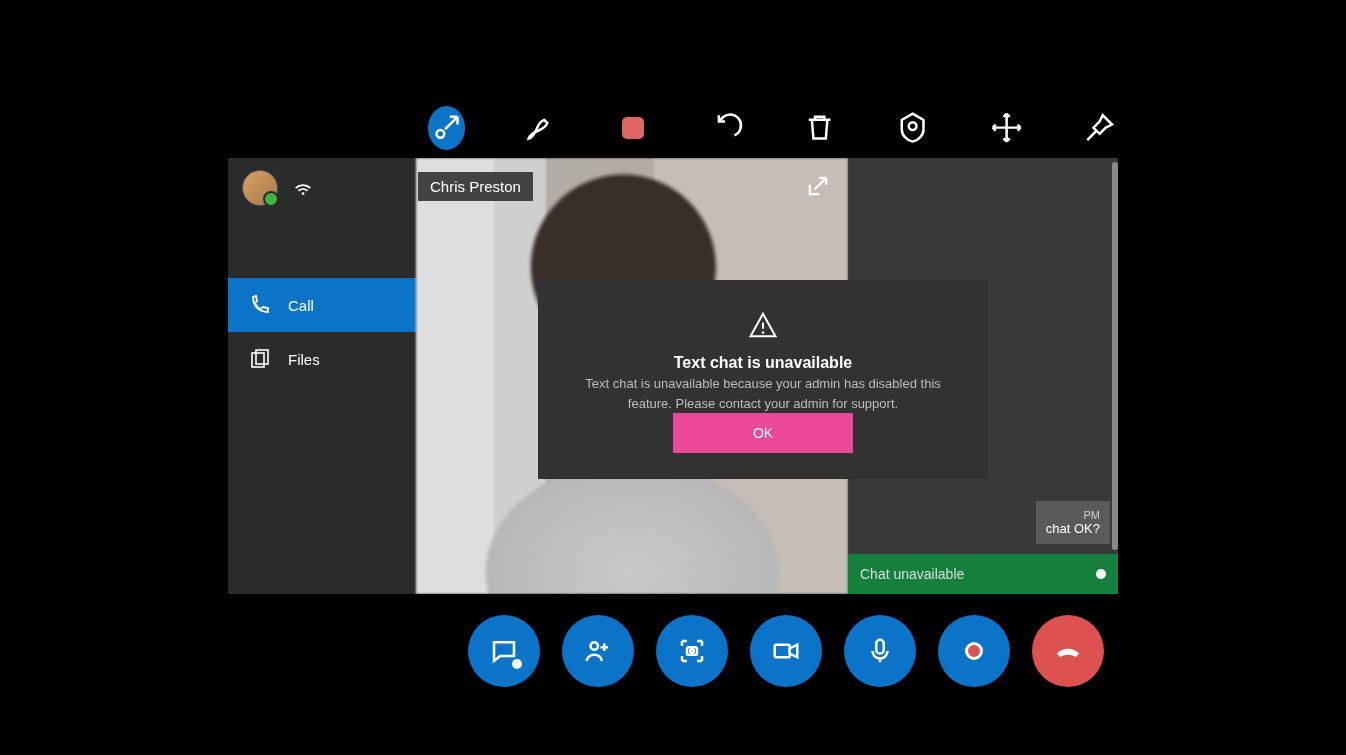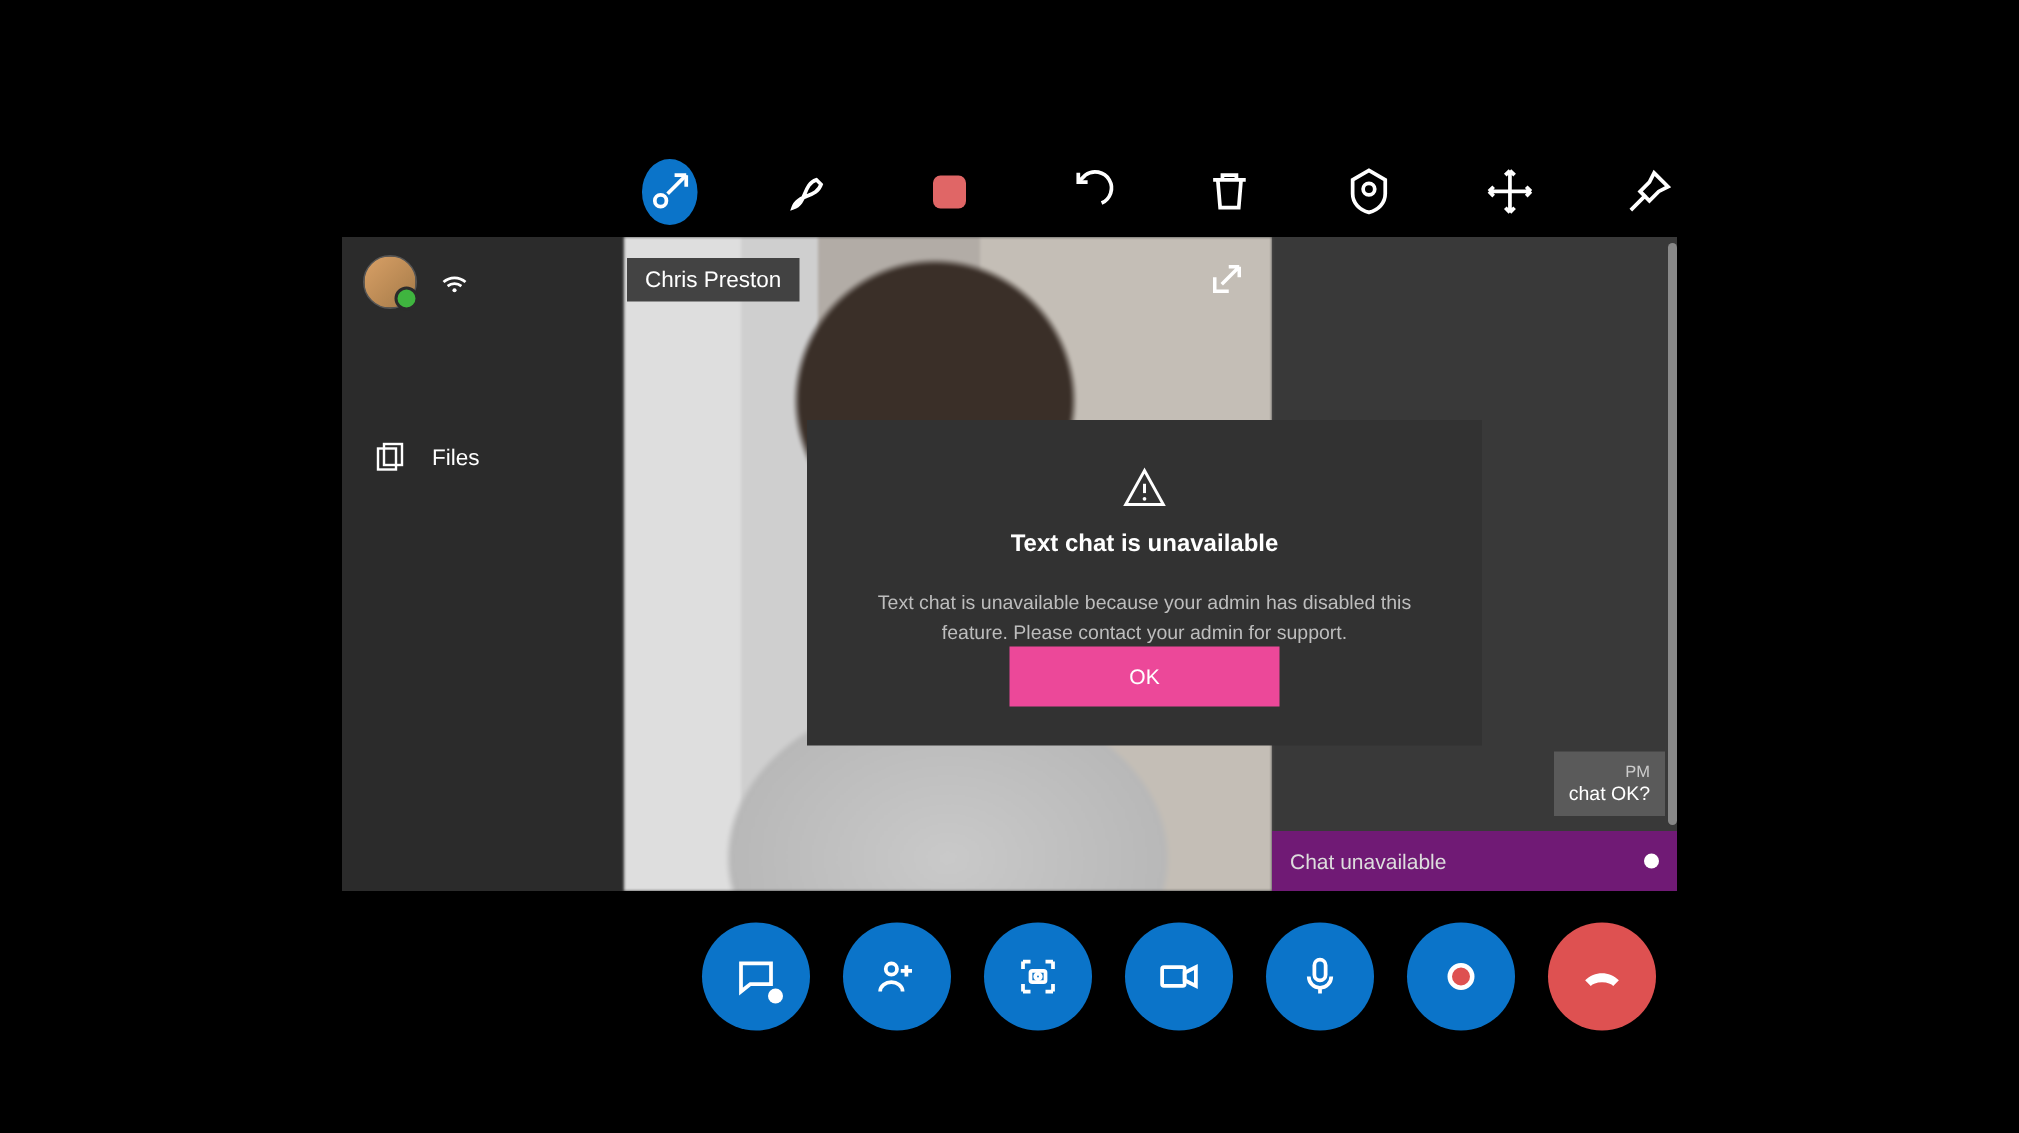--- a/index.html
+++ b/index.html
@@ -122,40 +122,40 @@
   .chat-bubble {
     position:absolute; right:8px; bottom:10px;
     background:#5a5a5a;
     padding:8px 10px;
     font-size:13px;
     max-width: 220px;
   }
   .chat-bubble .time { font-size:11px; color:#ccc; text-align:right; }
   .chat-input-row {
     height: 40px;
-    background:#701a75;
+    background:#15803d;
     display:flex; align-items:center; padding:0 12px;
     font-size:14px; color:#ddd;
     gap:10px;
   }
   .chat-dot { width:10px; height:10px; border-radius:50%; background:#fff; margin-left:auto; }
   .scrollbar { position:absolute; right:0; top:4px; bottom:44px; width:6px; background:#888; border-radius:3px; }
 
   
   .modal {
     position:absolute;
     left: 538px; top: 280px;
     width: 450px;
     background: #323232;
     padding: 30px 28px 26px;
     z-index: 20;
     text-align: center;
   }
   .modal .warn { width:30px; height:30px; margin: 0 auto 14px; display:block; }
-  .modal h3 { font-size:16px; font-weight:600; margin-bottom:20px; }
+  .modal h3 { font-size:16px; font-weight:600; margin-bottom:2px; }
   .modal p { font-size:13px; color:#bdbdbd; line-height:1.5; }
   .modal .ok {
     width: 180px; height: 40px;
     background:#ec4899; border:none; color:#fff;
     font-size:14px; cursor:pointer;
   }
 
   
   .call-bar {
     position: absolute;
@@ -240,20 +240,26 @@
     <div class="sidebar-header">
       <div class="avatar"></div>
       <svg class="wifi" viewBox="0 0 24 24">
         <path d="M4 12a12 12 0 0 1 16 0" stroke="#fff" fill="none" stroke-width="2"></path>
         <path d="M7 15a8 8 0 0 1 10 0" stroke="#fff" fill="none" stroke-width="2"></path>
         <circle cx="12" cy="18" r="1.5" fill="#fff"></circle>
       </svg>
     </div>
 
     <div class="nav">
+      <div class="nav-item active">
+        <svg class="nicon" viewBox="0 0 24 24">
+            <path d="M5 4c0 9 6 15 15 15l0-4-5-1-2 2c-3-1-5-3-6-6l2-2-1-5z" fill="none" stroke="#fff" stroke-width="1.8"></path>
+          </svg>
+        <span>Call</span>
+      </div>
       <div class="nav-item">
         <svg class="nicon" viewBox="0 0 24 24">
             <rect x="4" y="6" width="12" height="14" fill="none" stroke="#fff" stroke-width="1.6"></rect>
             <rect x="8" y="3" width="12" height="14" fill="none" stroke="#fff" stroke-width="1.6"></rect>
           </svg>
         <span>Files</span>
       </div>
     </div>
   </div>
 

